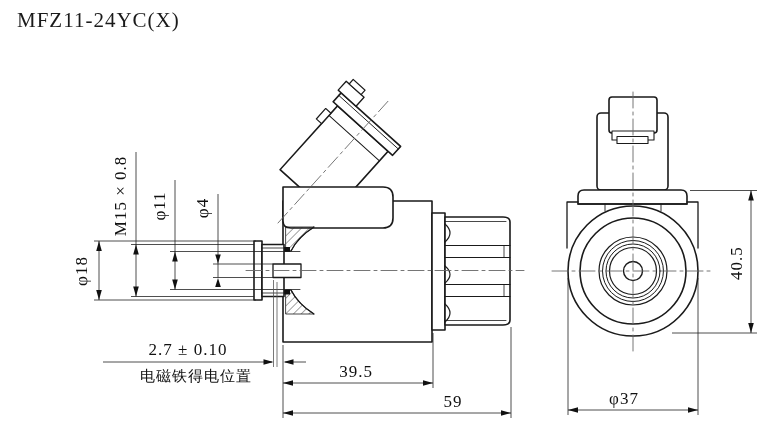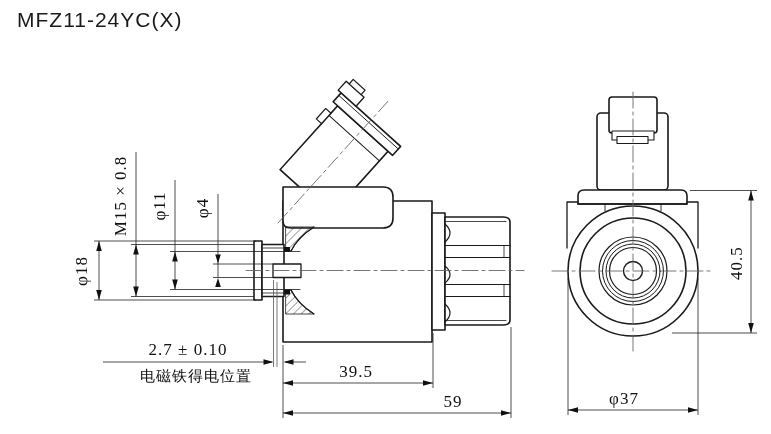--- a/index.html
+++ b/index.html
@@ -4,21 +4,21 @@
 <style>
   html,body { margin:0; padding:0; background:#ffffff; }
   .canvas {
     position:relative; width:771px; height:434px; background:#ffffff;
     font-family:"Liberation Serif","DejaVu Serif",serif;
     overflow:hidden;
   }
   .title {
     position:absolute; left:17px; top:8px;
     font-size:21px; color:#1a1a1a; letter-spacing:1px;
-    font-family:Liberation Sans, sans-serif;
+    font-family:Liberation Serif, serif;
   }
   svg { position:absolute; left:0; top:0; }
   svg text {
     font-family:"Liberation Serif","DejaVu Serif",serif;
     fill:#111111;
   }
   .dim-t  { font-size:17px; letter-spacing:1px; }
   .dim-cn { font-size:15px; letter-spacing:1px; }
 </style>
 </head>

